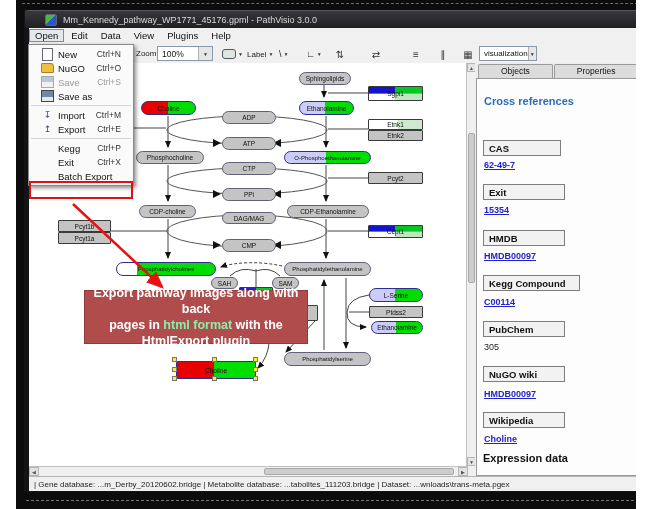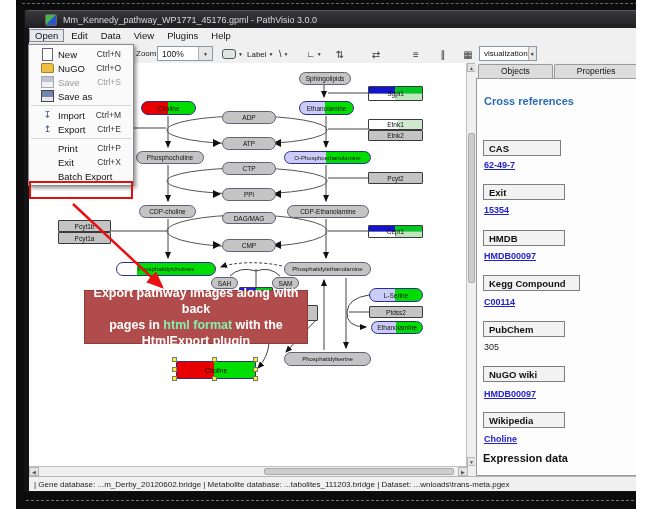--- a/index.html
+++ b/index.html
@@ -340,21 +340,21 @@
     <div class="fm-item">
       <span class="fm-ico ico-arrow">↥</span>
       <span class="fm-label">Export</span>
       <span class="fm-short">Ctrl+E</span>
     </div>
     <div class="fm-sep">
         <div></div>
       </div>
     <div class="fm-item">
       <span class="fm-ico"></span>
-      <span class="fm-label">Print</span>
+      <span class="fm-label">Kegg</span>
       <span class="fm-short">Ctrl+P</span>
     </div>
     <div class="fm-item">
       <span class="fm-ico"></span>
       <span class="fm-label">Exit</span>
       <span class="fm-short">Ctrl+X</span>
     </div>
     <div class="fm-item">
       <span class="fm-ico"></span>
       <span class="fm-label">Batch Export</span>

